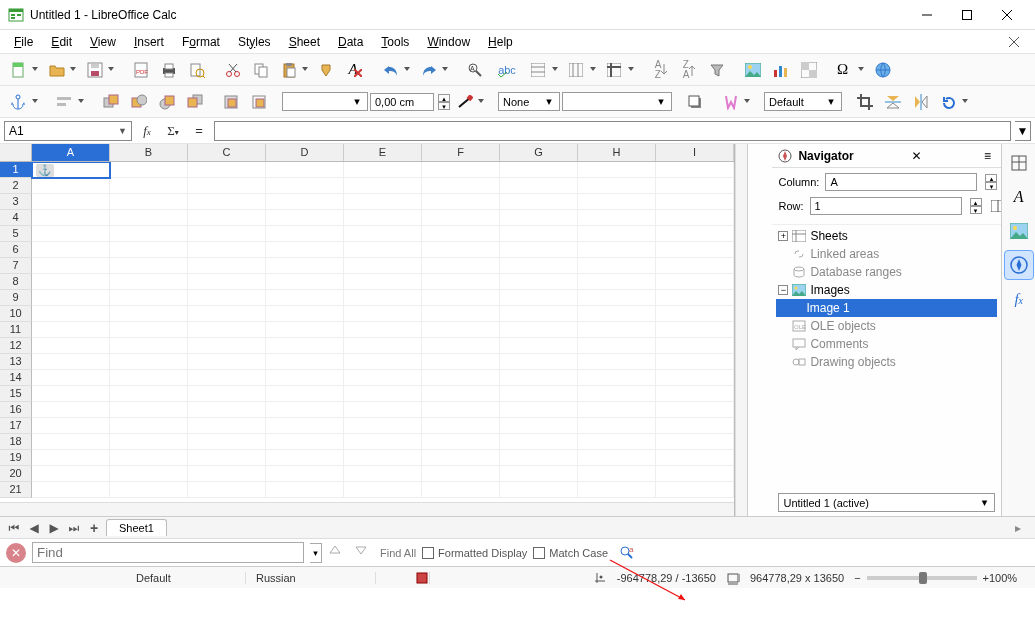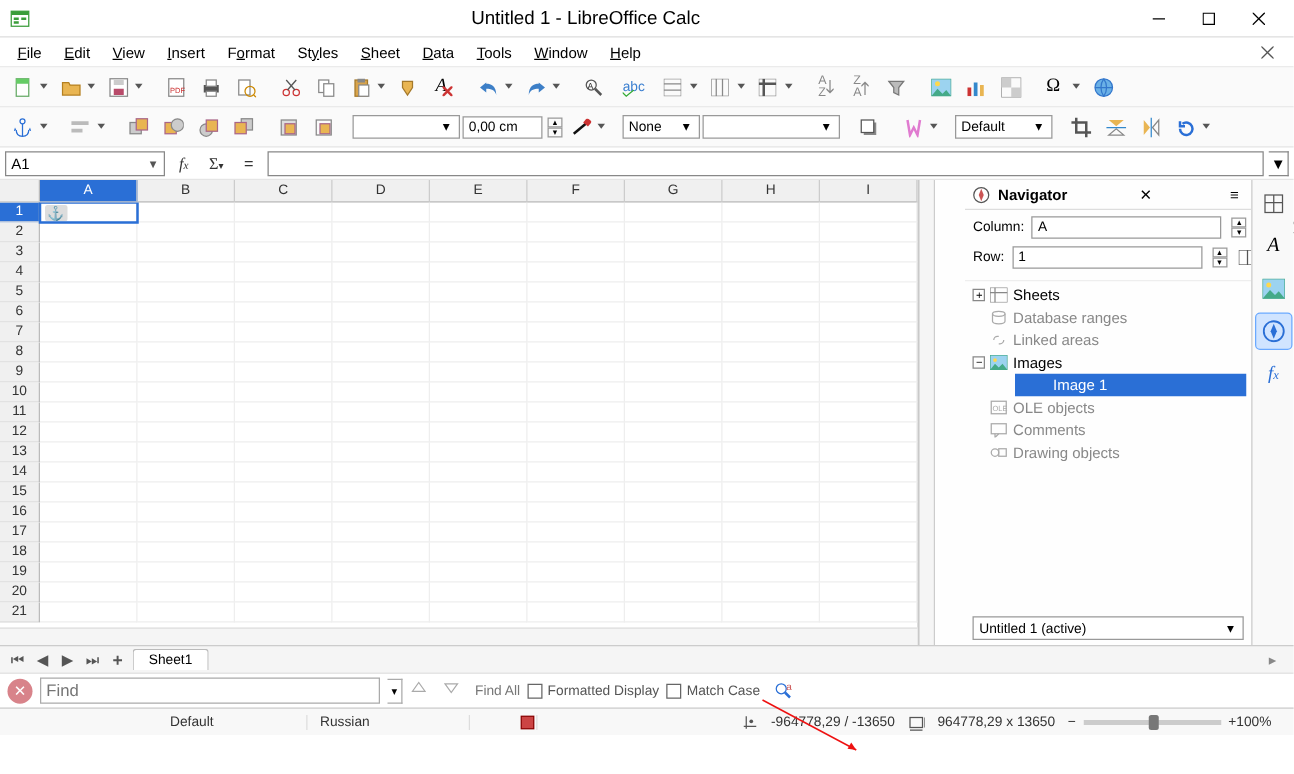--- a/index.html
+++ b/index.html
@@ -1,19 +1,19 @@
 <!DOCTYPE html>
 <html><head>
 <meta charset="utf-8">
 <style>
   * { box-sizing: border-box; margin: 0; padding: 0; }
   body { font-family: "Segoe UI", Tahoma, sans-serif; font-size: 12px; color: #000; background: #fff; width: 1035px; height: 619px; overflow: hidden; position: relative; }
   .titlebar { height: 30px; display: flex; align-items: center; padding: 0 8px; border-bottom: 1px solid #ddd; }
   .titlebar .app-icon { width: 16px; height: 16px; margin-right: 6px; }
-  .titlebar .title { flex: 1; font-size: 15px; text-align: center; }
+  .titlebar .title { flex: 1; font-size: 12px; }
   .titlebar .win-btn { width: 40px; height: 28px; display: flex; align-items: center; justify-content: center; }
   .menubar { height: 24px; display: flex; align-items: center; padding: 0 6px; gap: 2px; border-bottom: 1px solid #e5e5e5; }
   .menu-item { padding: 3px 8px; }
   .menu-item u { text-decoration: underline; }
   .menu-close { margin-left: auto; width: 20px; text-align: center; }
   .toolbar-row { height: 32px; display: flex; align-items: center; padding: 0 6px; gap: 2px; border-bottom: 1px solid #e5e5e5; background: #fafafa; }
   .tbtn { width: 26px; height: 26px; display: flex; align-items: center; justify-content: center; border: 1px solid transparent; border-radius: 3px; }
   .tbtn.with-caret { width: 36px; justify-content: flex-start; padding-left:4px; position: relative; }
   .tbtn .caret { position:absolute; right:3px; top:9px; border-left:3px solid transparent; border-right:3px solid transparent; border-top:4px solid #555;}
   .sep { width: 6px; }
@@ -48,21 +48,21 @@
   .nav-ctr { padding:4px 6px; border-bottom:1px solid #eee; }
   .nav-row { display:flex; align-items:center; gap:6px; margin-bottom:4px; }
   .nav-row label { width:50px; font-size:11px; }
   .nav-row input { flex:1; border:1px solid #999; padding:2px 4px; font-size:11px; }
   .nav-mini-btns { display:flex; gap:2px; }
   .nbtn { width:20px; height:20px; display:flex; align-items:center; justify-content:center;}
   .nav-tree { flex:1; overflow:auto; padding:2px 4px; font-size:12px; }
   .tree-item { display:flex; align-items:center; gap:4px; height:18px; padding-left:2px;}
   .tree-item.l1 { padding-left:16px;}
   .tree-item.l2 { padding-left:30px;}
-  .tree-item.selected { background:#2a6fd6; color:#fff;margin-left:36px;}
+  .tree-item.selected { background:#2a6fd6; color:#fff;}
   .tree-exp { width:10px; height:10px; border:1px solid #888; font-size:9px; line-height:8px; text-align:center; }
   .nav-doc-combo { margin:4px 6px; }
   .sidebar-rail { width: 38px; border-left:1px solid #ccc; display:flex; flex-direction:column; align-items:center; gap:4px; padding-top:4px; background:#f9f9f9;}
   .rail-btn { width:30px; height:30px; display:flex; align-items:center; justify-content:center; border-radius:4px;}
   .rail-btn.active { background:#d0e4ff; border:1px solid #6aa9ff;}
   .sheet-tabs { height: 22px; display:flex; align-items:center; border-top:1px solid #ccc; background:#f5f5f5; padding-left:6px; gap:4px;}
   .tab-nav { width:16px; text-align:center; color:#555;}
   .tab { padding:2px 12px; border:1px solid #bbb; border-bottom:none; background:#fff; border-radius:3px 3px 0 0; font-size:11px;}
   .findbar { height: 28px; display:flex; align-items:center; padding:0 6px; gap:6px; border-top:1px solid #ddd;}
   .find-close { width:20px; height:20px; border-radius:10px; background:#d8838a; color:#fff; text-align:center; line-height:20px; font-size:12px;}
@@ -808,30 +808,30 @@
           <span class="tree-exp">+</span>
           <svg width="14" height="12">
             <rect x="0" y="0" width="14" height="12" fill="none" stroke="#888"></rect>
             <line x1="0" y1="4" x2="14" y2="4" stroke="#888"></line>
             <line x1="4" y1="0" x2="4" y2="12" stroke="#888"></line>
           </svg>
           <span>Sheets</span>
         </div>
       <div class="tree-item l1 gray">
           <svg width="14" height="12">
+            <path d="M3 6a3 3 0 0 1 3-3h1M11 6a3 3 0 0 1-3 3H7" fill="none" stroke="#aaa"></path>
+          </svg>
+          <span>Linked areas</span>
+        </div>
+      <div class="tree-item l1 gray">
+          <svg width="14" height="12">
             <ellipse cx="7" cy="3" rx="5" ry="2" fill="none" stroke="#aaa"></ellipse>
             <path d="M2 3v6c0 1 2 2 5 2s5-1 5-2V3" fill="none" stroke="#aaa"></path>
           </svg>
           <span>Database ranges</span>
-        </div>
-      <div class="tree-item l1 gray">
-          <svg width="14" height="12">
-            <path d="M3 6a3 3 0 0 1 3-3h1M11 6a3 3 0 0 1-3 3H7" fill="none" stroke="#aaa"></path>
-          </svg>
-          <span>Linked areas</span>
         </div>
       <div class="tree-item">
           <span class="tree-exp">−</span>
           <svg width="14" height="12">
             <rect x="0" y="0" width="14" height="12" fill="#9cd3f0" stroke="#4a8"></rect>
             <circle cx="4" cy="4" r="1.5" fill="#ffd84d"></circle>
             <path d="M0 12l4-5 3 3 3-3 4 5z" fill="#4a8"></path>
           </svg>
           <span>Images</span>
         </div>

